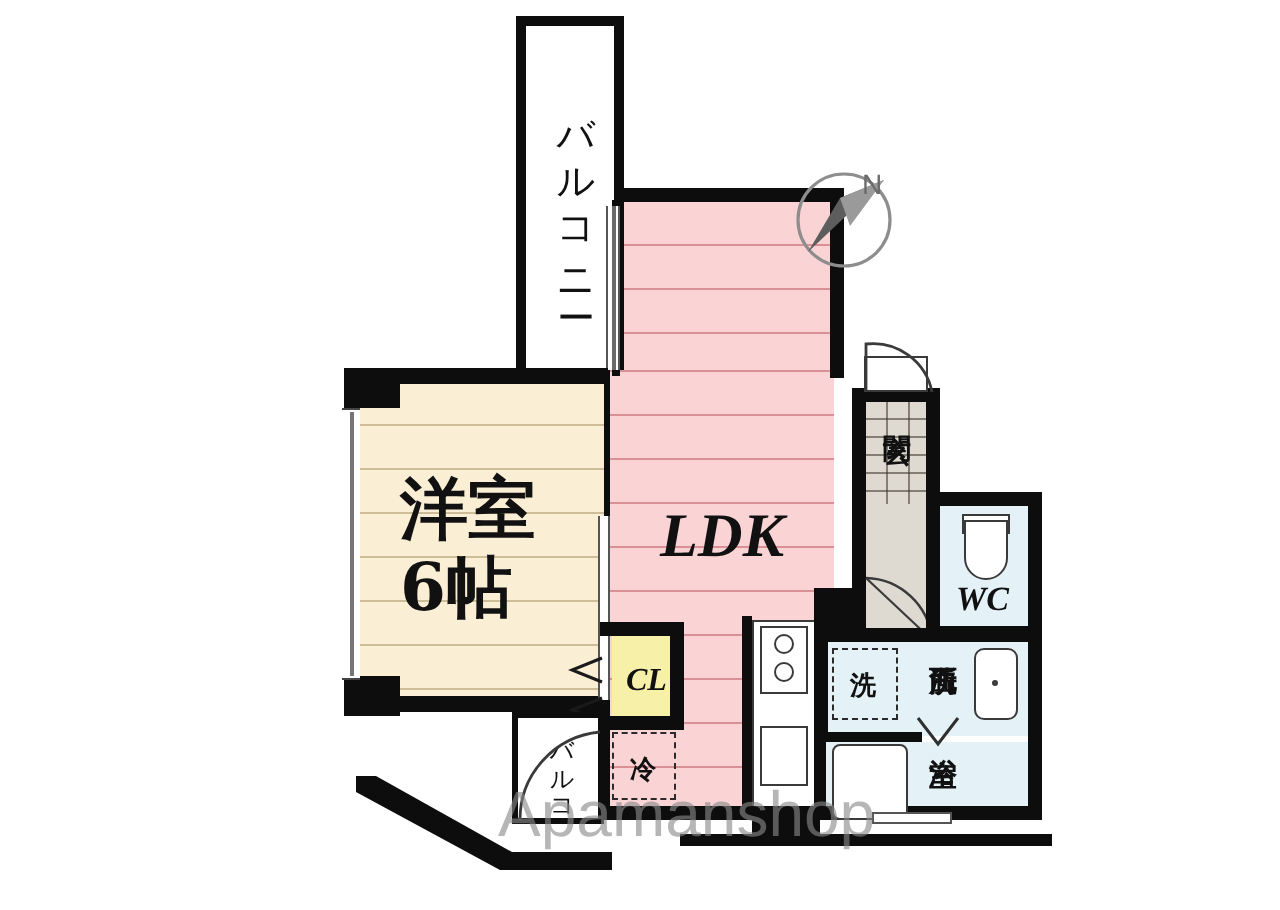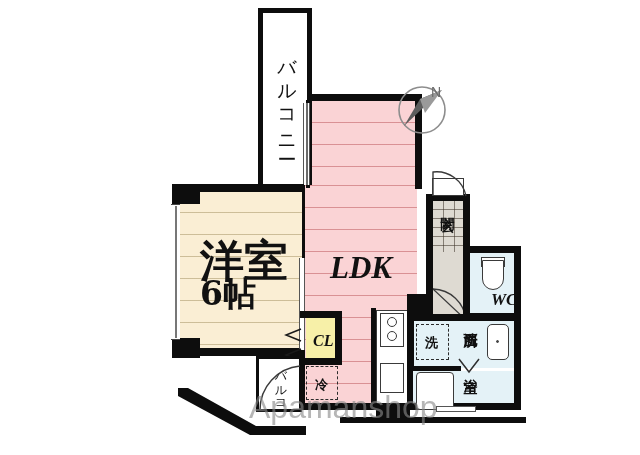--- a/index.html
+++ b/index.html
@@ -36,25 +36,25 @@
   }
 
   
   .lbl{position:absolute;color:#111;white-space:nowrap;}
   .vert{writing-mode:vertical-rl;text-orientation:upright;}
 
   .t-balcony{font-size:19px;letter-spacing:4px;font-weight:400;
              font-family:"DejaVu Sans",sans-serif;}
   .t-balcony-sm{font-size:12px;letter-spacing:1px;
              font-family:"DejaVu Sans",sans-serif;}
-  .t-room{font-size:44px;font-weight:700;font-family:"DejaVu Serif",serif;}
+  .t-room{font-size:34px;font-weight:700;font-family:"DejaVu Serif",serif;}
   .t-room2{font-size:33px;font-weight:700;font-family:"DejaVu Serif",serif;}
   .t-ldk{font-size:31px;font-weight:700;font-style:italic;font-family:"Liberation Serif",serif;}
   .t-ldk2{font-size:29px;font-weight:700;font-style:italic;font-family:"Liberation Serif",serif;}
-  .t-wc{font-size:17px;font-weight:700;font-style:italic;font-family:"Liberation Serif",serif;margin-left:13px;}
+  .t-wc{font-size:17px;font-weight:700;font-style:italic;font-family:"Liberation Serif",serif;}
   .t-cl{font-size:16px;font-weight:700;font-style:italic;font-family:"Liberation Serif",serif;line-height:17px;text-align:center;}
   .t-jp-sm{font-size:13px;font-family:"DejaVu Sans",sans-serif;font-weight:700;}
   .t-jp-md{font-size:14px;font-family:"DejaVu Sans",sans-serif;font-weight:700;line-height:15px;}
   .t-n{font-size:14px;font-family:"Liberation Sans",sans-serif;color:#6a6a6a;}
 
   
   .fix{position:absolute;box-sizing:border-box;border:1.4px solid #3a3a3a;background:#fff;}
   .fix-round{border-radius:50%;}
   .dashed{position:absolute;box-sizing:border-box;border:1.6px dashed #2b2b2b;background:transparent;}
 

